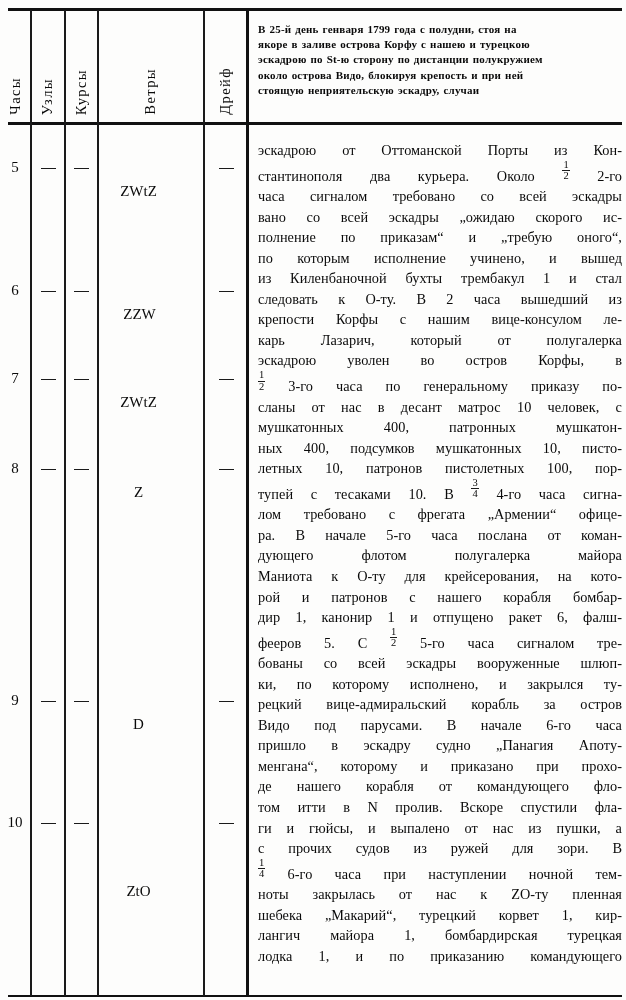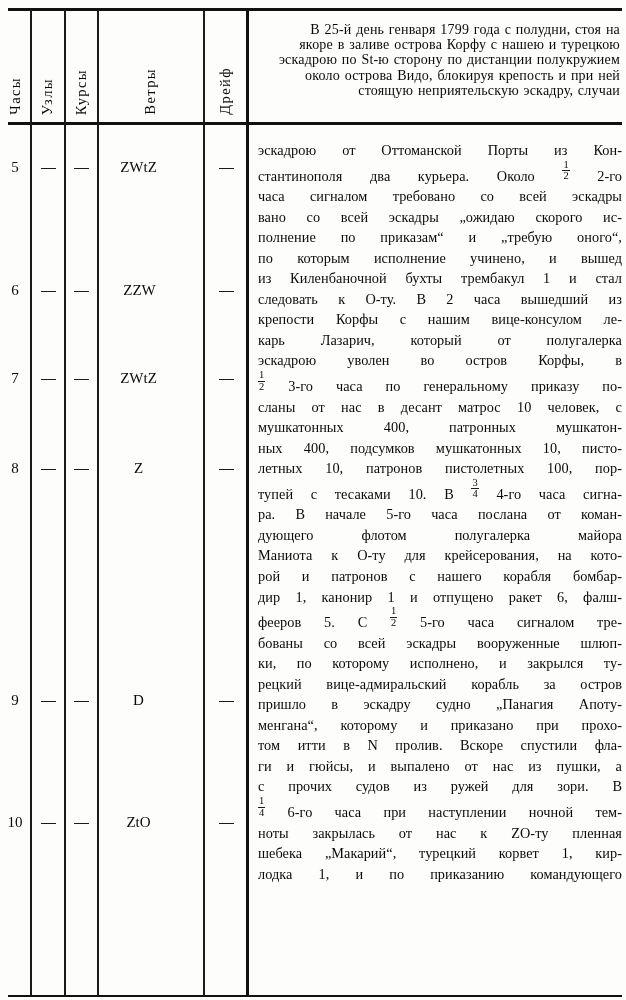--- a/index.html
+++ b/index.html
@@ -76,39 +76,39 @@
     font-weight: 400;
     white-space: nowrap;
   }
 
   
   .head-note {
     position: absolute;
     left: 258px;
     top: 22px;
     width: 362px;
-    font-size: 14px;
-    font-weight: normal;
+    font-size: 11px;
+    font-weight: bold;
     line-height: 15.2px;
-    text-align: right;
+    text-align: left;
     letter-spacing: 0.2px;
     word-spacing: 1px;
   }
 
   
   .cell {
     position: absolute;
     font-size: 15px;
     text-align: center;
     line-height: 1;
   }
   .cell.hour   { width: 30px; }
   .cell.knots  { width: 34px; }
   .cell.course { width: 33px; }
-  .cell.wind   { width: 75px; }
+  .cell.wind   { width: 75px; margin-top: 24px; }
   .cell.drift  { width: 44px; }
   .dash {
     display: inline-block;
     width: 15px;
     height: 1.6px;
     background: #1a1a1a;
     vertical-align: middle;
   }
 
   
@@ -211,54 +211,58 @@
 
   <div class="cell hour" style="left:0px;top:693px">9</div>
   <div class="cell knots" style="left:31px;top:693px"><span class="dash"></span></div>
   <div class="cell course" style="left:65px;top:693px"><span class="dash"></span></div>
   <div class="cell wind" style="left:101px;top:693px">D</div>
   <div class="cell drift" style="left:204px;top:693px"><span class="dash"></span></div>
 
   <div class="cell hour" style="left:0px;top:815px">10</div>
   <div class="cell knots" style="left:31px;top:815px"><span class="dash"></span></div>
   <div class="cell course" style="left:65px;top:815px"><span class="dash"></span></div>
-  <div class="cell wind" style="left:101px;top:815px">ZtO</div>
+  <div class="cell wind" style="left:101px;top:860px">ZtO</div>
   <div class="cell drift" style="left:204px;top:815px"><span class="dash"></span></div>
 
   <div class="body-col" id="body-col">
       <div class="ln">эскадрою от Оттоманской Порты из Кон-</div>
       <div class="ln">стантинополя два курьера.  Около <span class="frac"><span class="num">1</span><span class="den">2</span></span> 2-го</div>
       <div class="ln">часа сигналом требовано со всей эскадры</div>
       <div class="ln">вано со всей эскадры „ожидаю скорого ис-</div>
       <div class="ln">полнение по приказам“ и „требую оного“,</div>
       <div class="ln">по которым исполнение учинено, и вышед</div>
       <div class="ln">из Киленбаночной бухты трембакул 1 и стал</div>
       <div class="ln">следовать к О-ту. В 2 часа вышедший из</div>
       <div class="ln">крепости Корфы с нашим вице-консулом ле-</div>
       <div class="ln">карь Лазарич, который от полугалерка</div>
       <div class="ln">эскадрою уволен во остров Корфы, в</div>
       <div class="ln"><span class="frac"><span class="num">1</span><span class="den">2</span></span> 3-го часа по генеральному приказу по-</div>
       <div class="ln">сланы от нас в десант матрос 10 человек, с</div>
       <div class="ln">мушкатонных 400, патронных мушкатон-</div>
       <div class="ln">ных 400, подсумков мушкатонных 10, писто-</div>
       <div class="ln">летных 10, патронов пистолетных 100, пор-</div>
       <div class="ln">тупей с тесаками 10. В <span class="frac"><span class="num">3</span><span class="den">4</span></span> 4-го часа сигна-</div>
+      <div class="ln">лом требовано с фрегата „Армении“ офице-</div>
       <div class="ln">ра. В начале 5-го часа послана от коман-</div>
       <div class="ln">дующего флотом полугалерка майора</div>
       <div class="ln">Маниота к О-ту для крейсерования, на кото-</div>
       <div class="ln">рой и патронов с нашего корабля бомбар-</div>
       <div class="ln">дир 1, канонир 1 и отпущено ракет 6, фалш-</div>
       <div class="ln">фееров 5.  С <span class="frac"><span class="num">1</span><span class="den">2</span></span> 5-го часа сигналом тре-</div>
       <div class="ln">бованы со всей эскадры вооруженные шлюп-</div>
       <div class="ln">ки, по которому исполнено, и закрылся ту-</div>
       <div class="ln">рецкий вице-адмиральский корабль за остров</div>
+      <div class="ln">Видо под парусами.  В начале 6-го часа</div>
       <div class="ln">пришло в эскадру судно „Панагия Апоту-</div>
       <div class="ln">менгана“, которому и приказано при прохо-</div>
+      <div class="ln">де нашего корабля от командующего фло-</div>
       <div class="ln">том итти в N пролив. Вскоре спустили фла-</div>
       <div class="ln">ги и гюйсы, и выпалено от нас из пушки, а</div>
       <div class="ln">с прочих судов из ружей для зори. В</div>
       <div class="ln"><span class="frac"><span class="num">1</span><span class="den">4</span></span> 6-го часа при наступлении ночной тем-</div>
       <div class="ln">ноты закрылась от нас к ZO-ту пленная</div>
       <div class="ln">шебека „Макарий“, турецкий корвет 1, кир-</div>
+      <div class="ln">лангич майора 1, бомбардирская турецкая</div>
       <div class="ln">лодка 1, и по приказанию командующего</div>
     </div>
 
 </div>
 
 </body></html>

